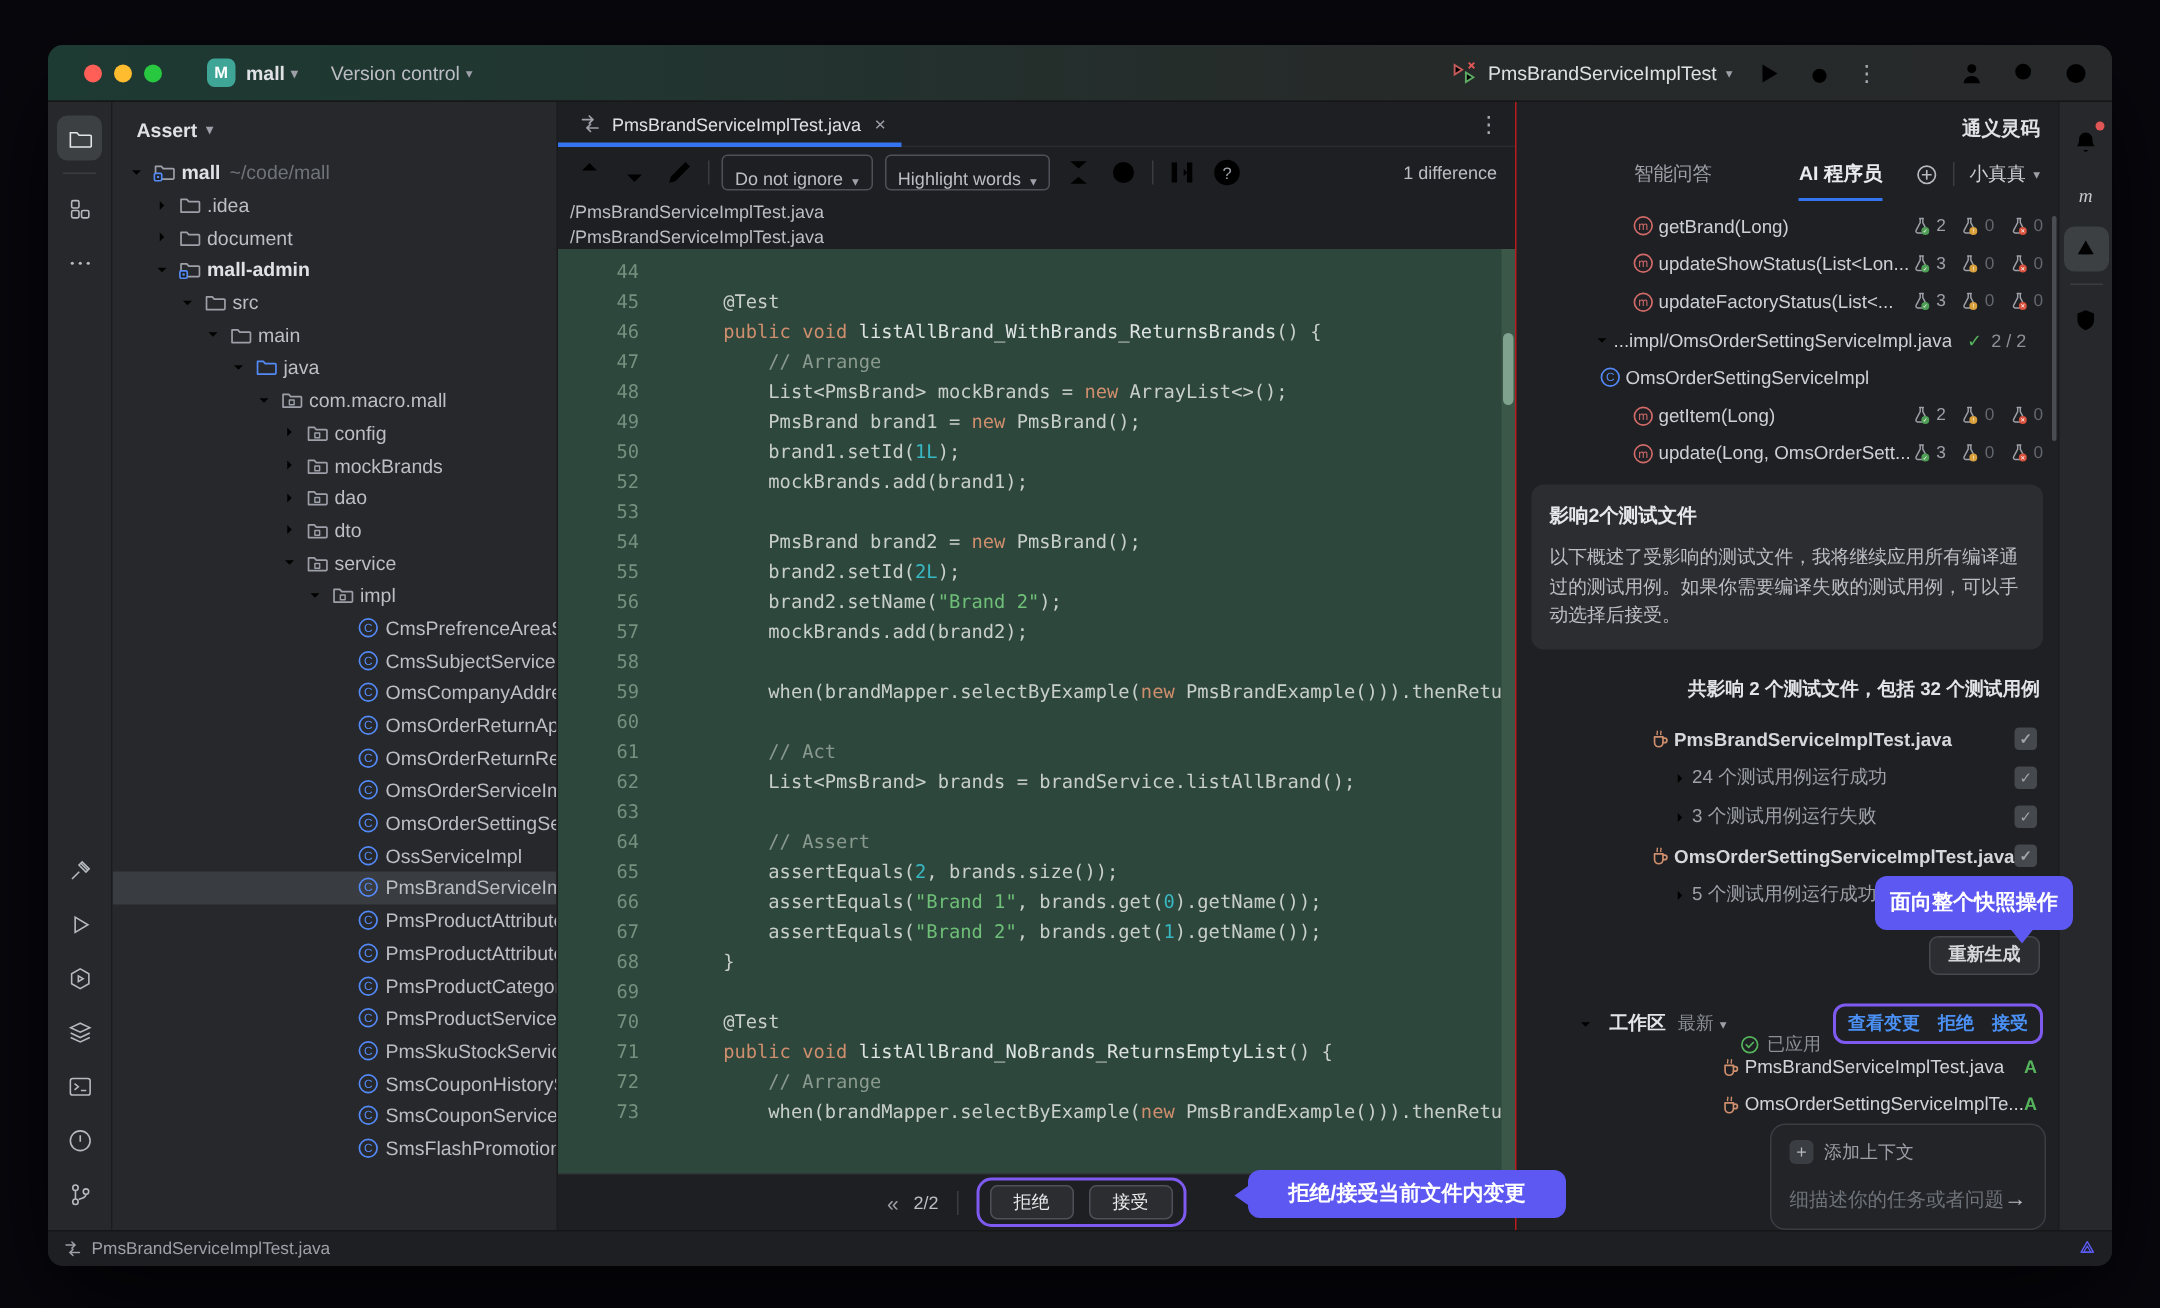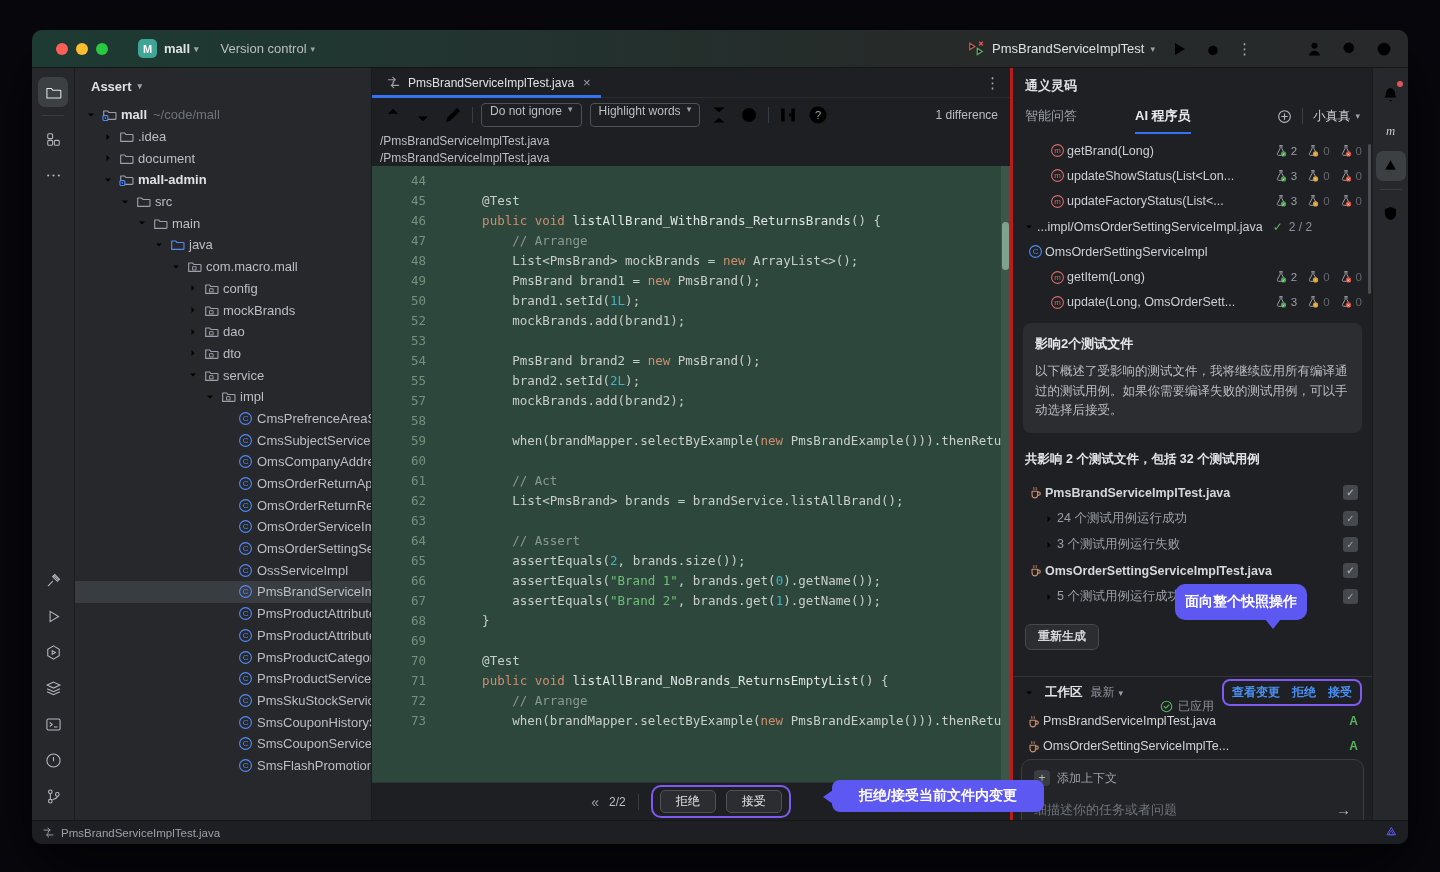--- a/index.html
+++ b/index.html
@@ -51,39 +51,39 @@
   .tabbar { height:30px; flex:none; display:flex; align-items:center; border-bottom:1px solid #2a2b2e; }
   .tab { height:30px; display:flex; align-items:center; gap:7px; padding:0 10px 0 14px; color:#dfe1e5; font-size:12px; position:relative; }
   .tab::after { content:""; position:absolute; left:0; right:0; bottom:0; height:2.5px; background:#3574f0; }
   .tab .close { color:#9da0a8; font-size:13px; margin-left:2px; }
   .tab .ic { color:#9da0a8; }
   .tabbar .kebab { margin-left:auto; margin-right:10px; }
   .diffbar { height:34px; flex:none; display:flex; align-items:center; gap:8px; padding:0 12px 0 10px; }
   .dico { width:22px; height:22px; display:flex; align-items:center; justify-content:center; color:#9da0a8; }
   .dico.dim { color:#5c6066; }
   .vsep { width:1px; height:16px; background:#3a3d40; }
-  .pill { display:flex; align-items:flex-start; gap:6px; border:1px solid #4e5157; border-radius:4px; height:24px; padding:0 8px; color:#bcbec4; font-size:12px; }
+  .pill { display:flex; align-items:flex-end; gap:6px; border:1px solid #4e5157; border-radius:4px; height:24px; padding:0 8px; color:#bcbec4; font-size:12px; }
   .diff-count { margin-left:auto; color:#bcbec4; font-size:12px; }
   .paths { height:34px; flex:none; padding:1px 0 0 8px; }
   .path-line { font-size:12px; color:#bcbec4; line-height:16.5px; white-space:nowrap; }
   .code { flex:1; background:#2d473c; overflow:hidden; position:relative; padding-top:5px; font-family:"DejaVu Sans Mono", monospace; }
   .cl { height:20px; display:flex; white-space:pre; font-size:12.5px; line-height:20px; }
   .ln { width:80px; flex:none; text-align:right; padding-right:26px; color:#76907f; }
   .lc { overflow:hidden; }
   .tk-p{color:#c8cec9} .tk-kw{color:#cf8e6d} .tk-c{color:#8a9a8f} .tk-str{color:#6fbf78} .tk-num{color:#39b8c4} .tk-fn{color:#dde2e2}
   .map { position:absolute; right:0; top:0; bottom:0; width:9px; background:#3a5748; }
   .map-thumb { position:absolute; right:1px; top:56px; width:7px; height:48px; border-radius:4px; background:#7fa28f; }
   .editor-bottom { height:38px; flex:none; background:#1e1f22; border-top:1px solid #313336; display:flex; align-items:center; justify-content:center; gap:12px; }
   .nav-chev { color:#9da0a8; font-size:14px; letter-spacing:-2px; }
   .pos { color:#bcbec4; font-size:12px; }
   .btn-outline-wrap { display:flex; gap:10px; border:2px solid #7f5af0; border-radius:10px; padding:3px 7px; }
   .dlg-btn { min-width:56px; height:23px; background:#2b2d30; border:1px solid #4e5157; border-radius:5px; color:#e8e9ea; font-size:12px; display:flex; align-items:center; justify-content:center; }
 
   
-  .ai { width:362px; background:#1e2023; border-left:3px solid #b91c1c; display:flex; flex-direction:column; position:relative; overflow:hidden; }
+  .ai { width:362px; background:#1e2023; border-left:1px solid #b91c1c; display:flex; flex-direction:column; position:relative; overflow:hidden;align-items:flex-end; }
   .ai-header { height:30px; flex:none; display:flex; align-items:center; padding:6px 12px 0; color:#dfe1e5; font-size:13px; font-weight:bold; }
   .ai-tabs { height:36px; flex:none; display:flex; align-items:center; padding:0 12px; gap:22px; position:relative; }
   .ai-tab { font-size:13px; color:#9da0a8; height:100%; display:flex; align-items:center; position:relative; }
   .ai-tab.active { color:#e8eaed; font-weight:bold;margin-left:36px; }
   .ai-tab.active::after { content:""; position:absolute; left:0; right:0; bottom:0; height:2.5px; background:#3574f0; }
   .ai-tabs-right { margin-left:auto; display:flex; align-items:center; gap:10px; color:#b6b9bf; }
   .persona { display:flex; align-items:center; gap:5px; color:#cdd0d4; font-size:12.5px; }
   .ai-list { flex:none; padding-top:4px; position:relative; }
   .ai-row { height:25.3px; display:flex; align-items:center; font-size:12.5px; color:#cdd0d4; padding-right:10px; white-space:nowrap; overflow:hidden; }
   .ai-row .ic { width:20px; }
@@ -98,21 +98,21 @@
   .ai-card { margin:8px 10px 0; background:#2b2d30; border-radius:8px; padding:12px 12px 12px; }
   .ai-card .title { color:#e6e8eb; font-size:13px; font-weight:bold; margin-bottom:9px; }
   .ai-card .body { color:#bcbec4; font-size:12.5px; line-height:19.5px; }
   .ai-summary { margin:18px 12px 0; color:#e2e4e7; font-size:12.5px; font-weight:bold; }
   .ai-checklist { margin:12px 4px 0; }
   .ck-row { height:26px; display:flex; align-items:center; padding:0 10px 0 8px; font-size:12.5px; white-space:nowrap; overflow:hidden; }
   .ck-row .ic { width:20px; }
   .ck-row.file { color:#d5d7da; font-weight:bold; }
   .ck-row.sub { color:#9da0a8; padding-left:24px; }
   .ck-box { margin-left:auto; width:15px; height:15px; border-radius:3px; background:#45484d; color:#a2a5ab; font-size:10px; display:flex; align-items:center; justify-content:center; flex:none; }
-  .regen-row { margin:14px 12px 12px; }
+  .regen-row { margin:14px 12px 2px; }
   .regen-btn { display:inline-flex; align-items:center; height:26px; padding:0 12px; background:#2b2d30; border:1px solid #45484d; border-radius:6px; color:#d5d7da; font-size:12px; font-weight:bold; }
   .ws-sep { margin-top:14px; border-top:1px solid #313336; }
   .ws-header { height:32px; display:flex; align-items:center; gap:8px; padding:0 8px 0 8px; white-space:nowrap; }
   .ws-title { color:#e2e4e7; font-size:12.5px; font-weight:bold; }
   .ws-filter { color:#8c9096; font-size:12px; display:flex; gap:4px; align-items:center; }
   .ws-applied { margin-left:auto; display:flex; align-items:center; gap:4px; color:#8c9096; font-size:12px;margin-top:28px; }
   .ws-actions { display:flex; gap:12px; border:2px solid #7f5af0; border-radius:8px; padding:3px 8px; margin-right:2px; }
   .ws-link { color:#4a90f5; font-size:12px; font-weight:bold; }
   .ws-file { height:25px; display:flex; align-items:center; padding:0 14px 0 10px; font-size:12.5px; color:#d0d3d7; }
   .ws-file .ic { width:20px; }
@@ -124,21 +124,21 @@
   .prompt-ph { color:#6f737a; font-size:13px; }
   .send { margin-left:auto; color:#bcbec4; font-size:15px; }
 
   
   .statusbar { height:24px; background:#1e1f22; border-top:1px solid #151617; display:flex; align-items:center; padding:0 10px 0 10px; color:#9da0a8; font-size:11.5px; gap:6px; }
   .statusbar .ic svg{ width:13px; height:13px; }
   .sb-right { margin-left:auto; }
 
   
   .callout { position:absolute; background:#5e58f2; color:#fff; font-size:14px; font-weight:bold; border-radius:8px; display:flex; align-items:center; justify-content:center; z-index:30; }
-  .callout-snapshot { left:1143px; top:554px; width:132px; height:36px;border-radius:10px; }
+  .callout-snapshot { left:1218px; top:554px; width:132px; height:36px; }
   .callout-snapshot .tail { position:absolute; bottom:-9px; right:26px; width:0; height:0; border-left:8px solid transparent; border-right:8px solid transparent; border-top:10px solid #5e58f2; }
   .callout-file { left:800px; top:750px; width:212px; height:32px; }
   .callout-file .tail { position:absolute; left:-9px; top:10px; width:0; height:0; border-top:7px solid transparent; border-bottom:7px solid transparent; border-right:10px solid #5e58f2; }
 </style>
 </head>
 <body>
 
 <div class="window">
 
   <div class="titlebar">
@@ -717,20 +717,21 @@
           <div class="cl"><span class="ln">45</span><span class="lc"><span class="tk-p">    @Test</span></span></div>
           <div class="cl"><span class="ln">46</span><span class="lc"><span class="tk-p">    </span><span class="tk-kw">public</span><span class="tk-p"> </span><span class="tk-kw">void</span><span class="tk-p"> </span><span class="tk-fn">listAllBrand_WithBrands_ReturnsBrands</span><span class="tk-p">() {</span></span></div>
           <div class="cl"><span class="ln">47</span><span class="lc"><span class="tk-p">        </span><span class="tk-c">// Arrange</span></span></div>
           <div class="cl"><span class="ln">48</span><span class="lc"><span class="tk-p">        List&lt;PmsBrand&gt; mockBrands = </span><span class="tk-kw">new</span><span class="tk-p"> ArrayList&lt;&gt;();</span></span></div>
           <div class="cl"><span class="ln">49</span><span class="lc"><span class="tk-p">        PmsBrand brand1 = </span><span class="tk-kw">new</span><span class="tk-p"> PmsBrand();</span></span></div>
           <div class="cl"><span class="ln">50</span><span class="lc"><span class="tk-p">        brand1.setId(</span><span class="tk-num">1L</span><span class="tk-p">);</span></span></div>
           <div class="cl"><span class="ln">52</span><span class="lc"><span class="tk-p">        mockBrands.add(brand1);</span></span></div>
           <div class="cl"><span class="ln">53</span><span class="lc"></span></div>
           <div class="cl"><span class="ln">54</span><span class="lc"><span class="tk-p">        PmsBrand brand2 = </span><span class="tk-kw">new</span><span class="tk-p"> PmsBrand();</span></span></div>
           <div class="cl"><span class="ln">55</span><span class="lc"><span class="tk-p">        brand2.setId(</span><span class="tk-num">2L</span><span class="tk-p">);</span></span></div>
+          <div class="cl"><span class="ln">56</span><span class="lc"><span class="tk-p">        brand2.setName(</span><span class="tk-str">"Brand 2"</span><span class="tk-p">);</span></span></div>
           <div class="cl"><span class="ln">57</span><span class="lc"><span class="tk-p">        mockBrands.add(brand2);</span></span></div>
           <div class="cl"><span class="ln">58</span><span class="lc"></span></div>
           <div class="cl"><span class="ln">59</span><span class="lc"><span class="tk-p">        when(brandMapper.selectByExample(</span><span class="tk-kw">new</span><span class="tk-p"> PmsBrandExample())).thenReturn(</span></span></div>
           <div class="cl"><span class="ln">60</span><span class="lc"></span></div>
           <div class="cl"><span class="ln">61</span><span class="lc"><span class="tk-p">        </span><span class="tk-c">// Act</span></span></div>
           <div class="cl"><span class="ln">62</span><span class="lc"><span class="tk-p">        List&lt;PmsBrand&gt; brands = brandService.listAllBrand();</span></span></div>
           <div class="cl"><span class="ln">63</span><span class="lc"></span></div>
           <div class="cl"><span class="ln">64</span><span class="lc"><span class="tk-p">        </span><span class="tk-c">// Assert</span></span></div>
           <div class="cl"><span class="ln">65</span><span class="lc"><span class="tk-p">        assertEquals(</span><span class="tk-num">2</span><span class="tk-p">, brands.size());</span></span></div>
           <div class="cl"><span class="ln">66</span><span class="lc"><span class="tk-p">        assertEquals(</span><span class="tk-str">"Brand 1"</span><span class="tk-p">, brands.get(</span><span class="tk-num">0</span><span class="tk-p">).getName());</span></span></div>

